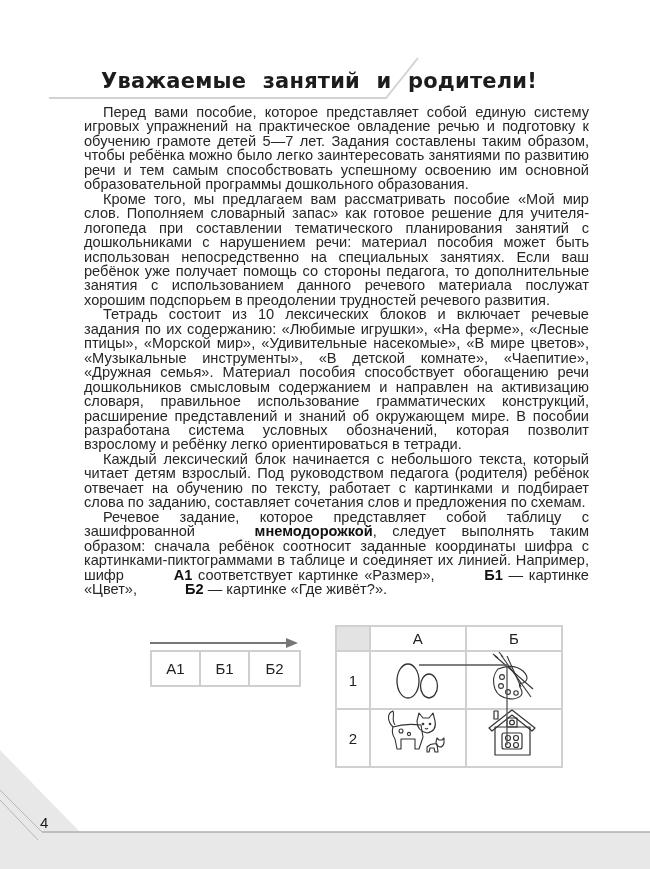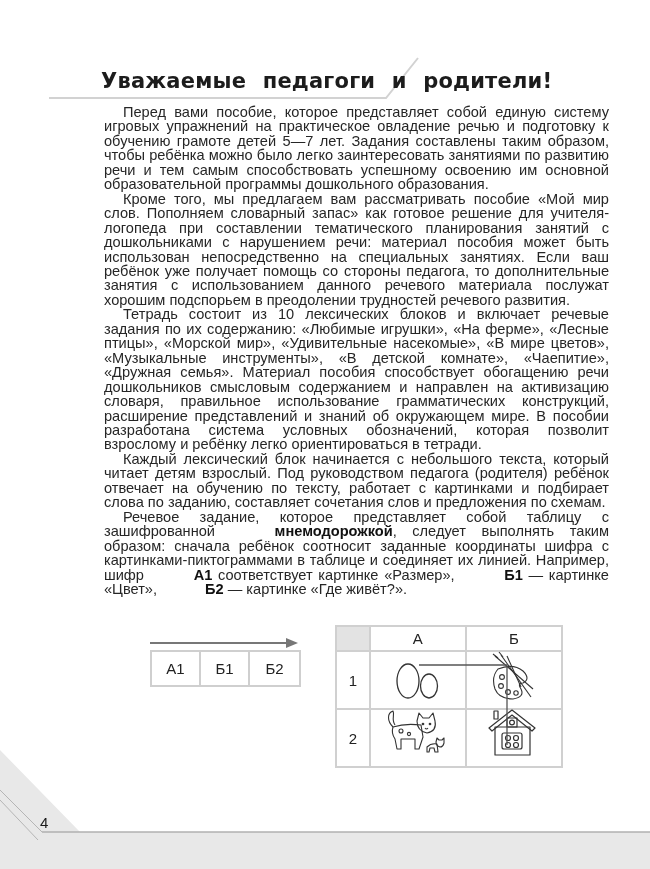--- a/index.html
+++ b/index.html
@@ -9,21 +9,21 @@
     .page-bg { position: absolute; left: 0; top: 0; width: 650px; height: 869px; }
 
     .title {
       position: absolute; left: 101px; top: 69px;
       font-family: "DejaVu Sans", sans-serif; font-weight: bold;
       font-size: 21px; letter-spacing: 0.2px; word-spacing: 9px;
       color: #1c1c1c; white-space: nowrap;
     }
 
     .body-text {
-      position: absolute; left: 104px; top: 105px; width: 505px;
+      position: absolute; left: 84px; top: 105px; width: 505px;
       font-size: 14.6px; line-height: 14.45px; color: #262626;
       text-align: justify;
     }
     .body-text p { text-indent: 19px; }
     .body-text b { font-weight: bold; color: #111; margin-left: 44px; }
 
     .cipher-wrap { position: absolute; left: 150px; top: 633px; width: 150px; height: 52px; }
     .cipher-arrow { position: absolute; left: 0; top: 5px; width: 148px; height: 10px; }
     .cipher-boxes { position: absolute; left: 0; top: 17px; display: flex; border: 2px solid #cfcfcf; }
     .cipher-cell {
@@ -50,21 +50,21 @@
 <body>
 
 <svg class="page-bg" viewBox="0 0 650 869" width="650" height="869">
   <polygon points="0,750 80,832 650,832 650,869 0,869" fill="#e8e8e8"></polygon>
   <line x1="0" y1="790" x2="42" y2="832" stroke="#b5b5b5" stroke-width="1"></line>
   <line x1="0" y1="800" x2="38" y2="840" stroke="#b5b5b5" stroke-width="1"></line>
   <line x1="42" y1="832" x2="650" y2="832" stroke="#b0b0b0" stroke-width="1.5"></line>
   <polyline points="49,98 386,98 418,58" fill="none" stroke="#d2d2d2" stroke-width="2"></polyline>
 </svg>
 
-<div class="title">Уважаемые педагоги и родители!</div>
+<div class="title">Уважаемые занятий и родители!</div>
 
 <div class="body-text">
   <p>Перед вами пособие, которое представляет собой единую систему игровых упражнений на практическое овладение речью и подготовку к обучению грамоте детей 5—7 лет. Задания составлены таким образом, чтобы ребёнка можно было легко заинтересовать занятиями по развитию речи и тем самым способствовать успешному освоению им основной образовательной программы дошкольного образования.</p>
   <p>Кроме того, мы предлагаем вам рассматривать пособие «Мой мир слов. Пополняем словарный запас» как готовое решение для учителя-логопеда при составлении тематического планирования занятий с дошкольниками с нарушением речи: материал пособия может быть использован непосредственно на специальных занятиях. Если ваш ребёнок уже получает помощь со стороны педагога, то дополнительные занятия с использованием данного речевого материала послужат хорошим подспорьем в преодолении трудностей речевого развития.</p>
   <p>Тетрадь состоит из 10 лексических блоков и включает речевые задания по их содержанию: «Любимые игрушки», «На ферме», «Лесные птицы», «Морской мир», «Удивительные насекомые», «В мире цветов», «Музыкальные инструменты», «В детской комнате», «Чаепитие», «Дружная семья». Материал пособия способствует обогащению речи дошкольников смысловым содержанием и направлен на активизацию словаря, правильное использование грамматических конструкций, расширение представлений и знаний об окружающем мире. В пособии разработана система условных обозначений, которая позволит взрослому и ребёнку легко ориентироваться в тетради.</p>
   <p>Каждый лексический блок начинается с небольшого текста, который читает детям взрослый. Под руководством педагога (родителя) ребёнок отвечает на обучению по тексту, работает с картинками и подбирает слова по заданию, составляет сочетания слов и предложения по схемам.</p>
   <p><span>Речевое задание, которое представляет собой таблицу с зашифрованной </span><b>мнемодорожкой</b><span>, следует выполнять таким образом: сначала ребёнок соотносит заданные координаты шифра с картинками-пиктограммами в таблице и соединяет их линией. Например, шифр </span><b>А1</b><span> соответствует картинке «Размер», </span><b>Б1</b><span> — картинке «Цвет», </span><b>Б2</b><span> — картинке «Где живёт?».</span></p>
 </div>
 
 <div class="cipher-wrap">

